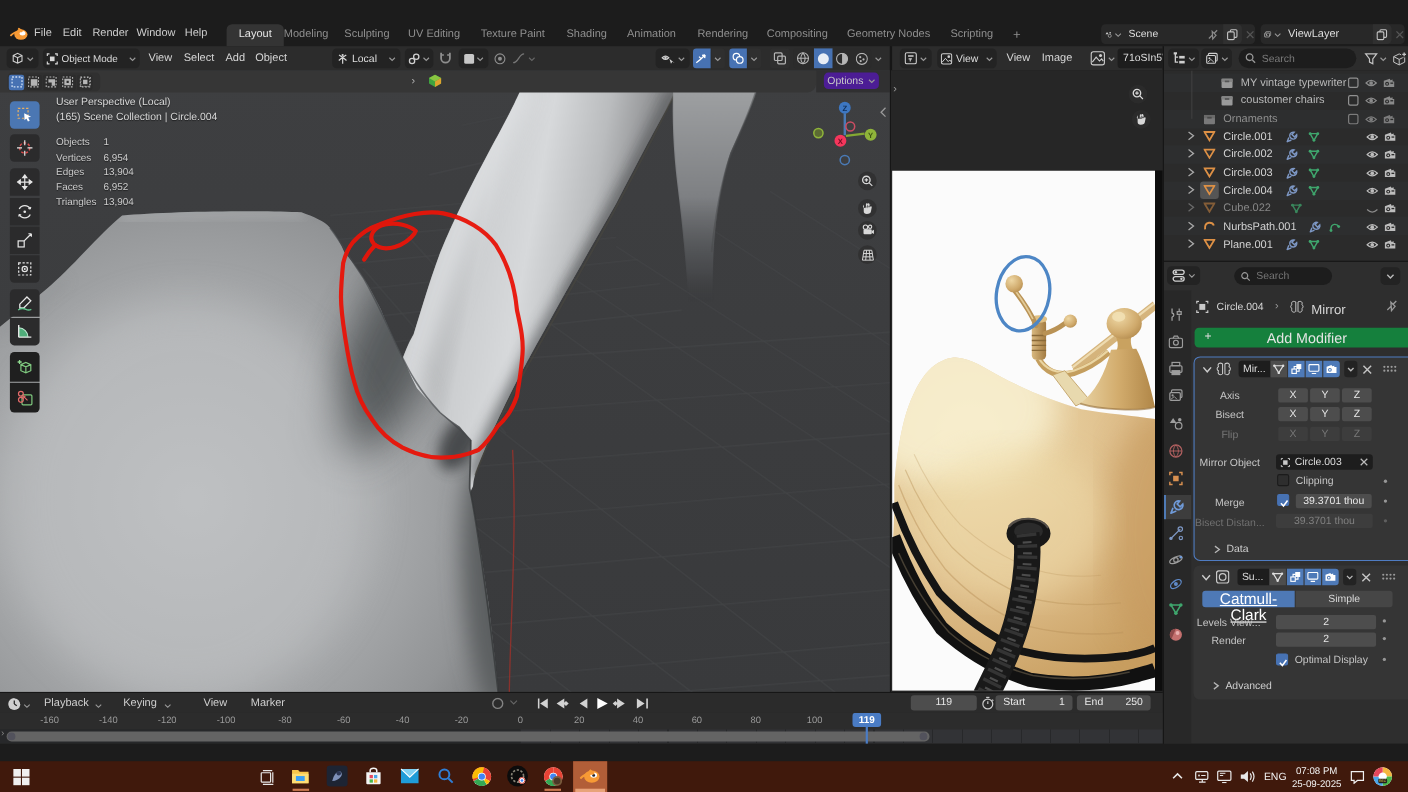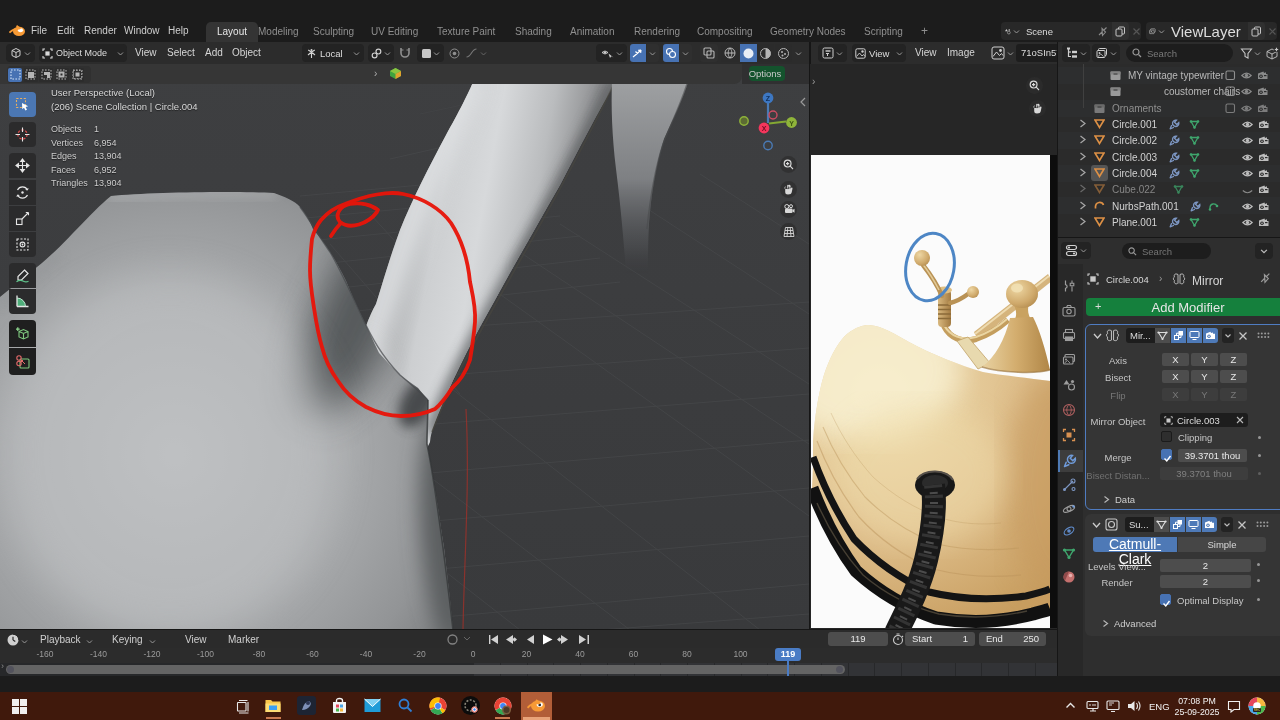--- a/index.html
+++ b/index.html
@@ -12,21 +12,21 @@
   .menubar { position:absolute; left:0; top:20px; width:1280px; height:22px; background:#1c1c1c; color:#cecece; font-size:10px; }
   .menu { position:absolute; top:5px; }
   .tab { position:absolute; top:2px; height:20px; line-height:20px; color:#8f8f8f; font-size:10px; }
   .tab.active { background:#343434; color:#e6e6e6; border-radius:5px 5px 0 0; padding:0 11px; }
   .ehdr { position:absolute; top:42px; height:22px; background:#2c2c2c; color:#d6d6d6; font-size:10px; }
   .hmenu { position:absolute; top:5px; color:#d6d6d6; }
   .wdark { position:absolute; background:#232323; border-radius:4px; color:#dedede; display:flex; align-items:center; }
   .chev { width:7px; height:7px; flex:0 0 auto; }
   .view3d { position:absolute; left:0; top:64px; width:809px; height:566px; background:#3b3c3e; overflow:hidden; }
   .tstrip { position:absolute; left:0; top:0; width:742px; height:20px; background:#363636; border-radius:0 0 8px 0; }
-  .optbtn { position:absolute; left:749px; top:2px; width:36px; height:15px; background:#14532d; border-radius:4px; color:#c9c9c9; font-size:9.5px; display:flex; align-items:center; justify-content:center; gap:4px; }
+  .optbtn { position:absolute; left:749px; top:2px; width:50px; height:15px; background:#4c1d95; border-radius:4px; color:#c9c9c9; font-size:9.5px; display:flex; align-items:center; justify-content:center; gap:4px; }
   .selmode { position:absolute; left:7px; top:2px; width:84px; height:17px; background:#303030; border-radius:4px; display:flex; align-items:center; padding-left:1px; gap:1.5px; }
   .sm { width:14px; height:14px; border-radius:2px; background:#2c2c2c; display:flex; align-items:center; justify-content:center; }
   .sm.on { background:#4772b3; }
   .tb { position:absolute; left:9px; width:27px; height:25px; background:#2b2b2c; display:flex; align-items:center; justify-content:center; }
   .tb.on { background:#4b77b3; }
   .tb.dk { background:#1f1f1f; }
   .ovtext { position:absolute; color:#d8d8d8; font-size:9.5px; white-space:pre; text-shadow:0 1px 1px rgba(0,0,0,0.55); }
   .navbtn { position:absolute; width:17px; height:17px; border-radius:50%; background:rgba(46,46,46,0.75); display:flex; align-items:center; justify-content:center; }
   .viewimg { position:absolute; left:810px; top:64px; width:247px; height:566px; background:#262626; overflow:hidden; }
   .outliner { position:absolute; left:1058px; top:64px; width:222px; height:174px; background:#2b2b2b; overflow:hidden; font-size:10px; color:#c3c3c3; }
@@ -102,21 +102,21 @@
     <div class="wdark" style="left:1146px;top:2px;width:131px;height:18px;background:#282828;">
       <svg class="chev" style="margin:0 2px 0 3px;" width="13" height="13" viewBox="0 0 13 13" fill="none" stroke="#cfcfcf" stroke-width="1">
           <rect x="3" y="1.5" width="8.5" height="6.5" rx="1"></rect>
           <rect x="1" y="4" width="8.5" height="6.5" rx="1" fill="#282828"></rect>
           <circle cx="4" cy="6.5" r="1" fill="#cfcfcf" stroke="none"></circle>
           <path d="M2.5 9.5 L5.5 7 L8 9.5" stroke-width="0.8"></path>
         </svg>
       <svg width="7" height="7" viewBox="0 0 7 7">
           <path d="M1 2.5 L3.5 5 L6 2.5" stroke="#999" fill="none"></path>
         </svg>
-      <span style="font-size:15px; margin-left:6px; flex:1;">ViewLayer</span>
+      <span style="font-size:10px; margin-left:6px; flex:1;">ViewLayer</span>
       <div style="width:17px;height:18px;background:#303030;border-radius:0 4px 4px 0;display:flex;align-items:center;justify-content:center;">
         <svg width="11" height="11" viewBox="0 0 11 11" fill="none" stroke="#c5c5c5" stroke-width="1">
             <rect x="3.5" y="1" width="6" height="7" rx="1"></rect>
             <rect x="1" y="3" width="6" height="7" rx="1" fill="#303030"></rect>
           </svg>
       </div>
       <svg style="margin-left:3px;" width="9" height="9" viewBox="0 0 9 9" stroke="#555" stroke-width="1.2">
           <path d="M1.5 1.5 L7.5 7.5 M7.5 1.5 L1.5 7.5"></path>
         </svg>
     </div>
@@ -553,21 +553,21 @@
     <div class="tb dk" style="top:284px;height:27px;border-radius:0 0 4px 4px;">
         <svg width="16" height="16" viewBox="0 0 16 16" fill="none">
           <rect x="5" y="5" width="9" height="9" rx="1" stroke="#7fc97f" stroke-width="1.1"></rect>
           <circle cx="4" cy="4" r="2.2" stroke="#e36a6a" stroke-width="1.1"></circle>
           <circle cx="4" cy="9.5" r="2.2" stroke="#e36a6a" stroke-width="1.1"></circle>
           <path d="M5.5 5.5 L10 10 M5.5 8.5 L8 6" stroke="#e36a6a" stroke-width="1"></path>
         </svg>
       </div>
 
     <div class="ovtext" style="left:51px;top:23px;">User Perspective (Local)</div>
-    <div class="ovtext" style="left:51px;top:37px;">(206) Scene Collection | Circle.004</div>
+    <div class="ovtext" style="left:51px;top:37px;">(165) Scene Collection | Circle.004</div>
     <div class="ovtext" style="left:51px;top:59px;color:#cccccc;font-size:9px;line-height:13.5px;">Objects<br>Vertices<br>Edges<br>Faces<br>Triangles</div>
     <div class="ovtext" style="left:94px;top:59px;color:#cccccc;font-size:9px;line-height:13.5px;">1<br>6,954<br>13,904<br>6,952<br>13,904</div>
 
     <div class="navbtn" style="left:780px;top:92px;">
         <svg width="11" height="11" viewBox="0 0 11 11" fill="none" stroke="#d8d8d8" stroke-width="1.2">
           <circle cx="4.6" cy="4.6" r="3.4"></circle>
           <path d="M7.2 7.2 L10 10 M4.6 3 V6.2 M3 4.6 H6.2" stroke-width="1.1"></path>
         </svg>
       </div>
     <div class="navbtn" style="left:780px;top:117px;">
@@ -742,21 +742,21 @@
       <svg class="abs" style="left:183px;top:6px;" width="11" height="11" opacity="0.65">
         <use href="#icoEye"></use>
       </svg>
       <svg class="abs" style="left:199px;top:6px;" width="11" height="11" opacity="0.65">
         <use href="#icoCam"></use>
       </svg>
 
     <svg class="abs" style="left:52px;top:22px;" width="11" height="11">
         <use href="#icoBox"></use>
       </svg>
-      <span class="oname" style="left:70px;top:22px;color:#b9b9b9;margin-left:36px;">coustomer chairs</span>
+      <span class="oname" style="left:70px;top:22px;color:#b9b9b9;">coustomer chairs</span>
     <svg class="abs" style="left:167px;top:22px;" width="11" height="11">
         <use href="#icoChk"></use>
       </svg>
       <svg class="abs" style="left:183px;top:22px;" width="11" height="11" opacity="0.65">
         <use href="#icoEye"></use>
       </svg>
       <svg class="abs" style="left:199px;top:22px;" width="11" height="11" opacity="0.65">
         <use href="#icoCam"></use>
       </svg>
 

